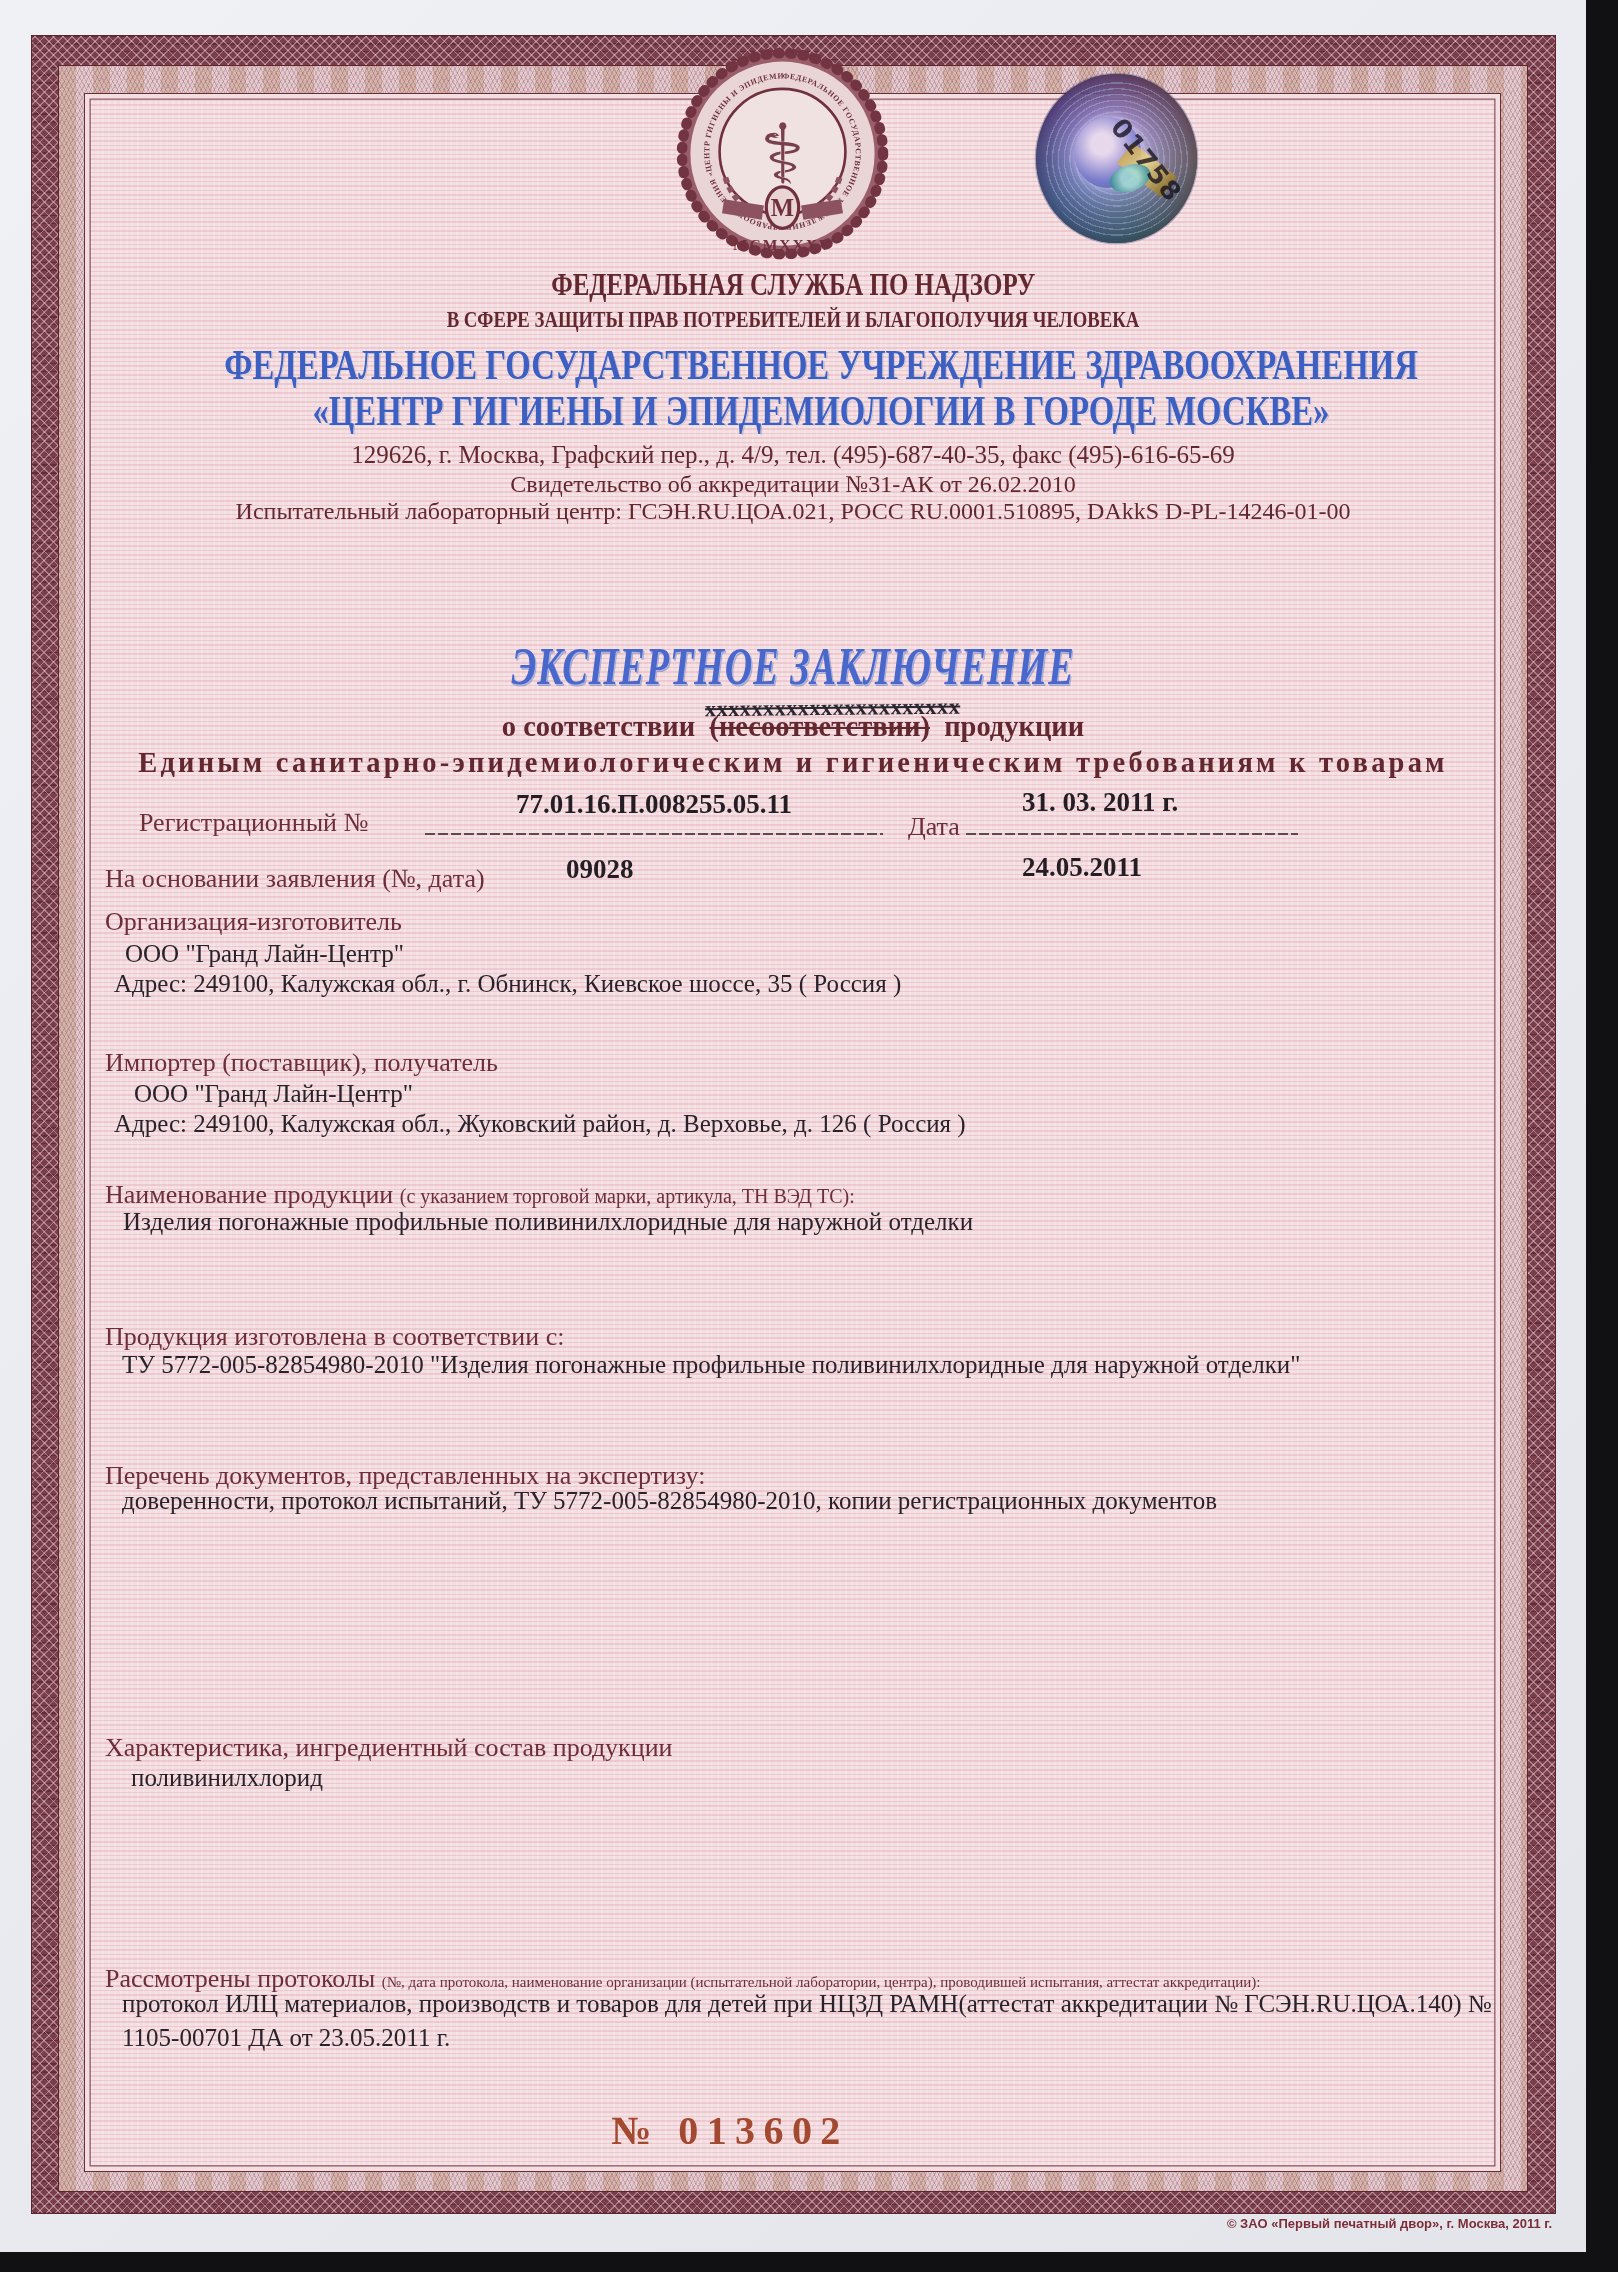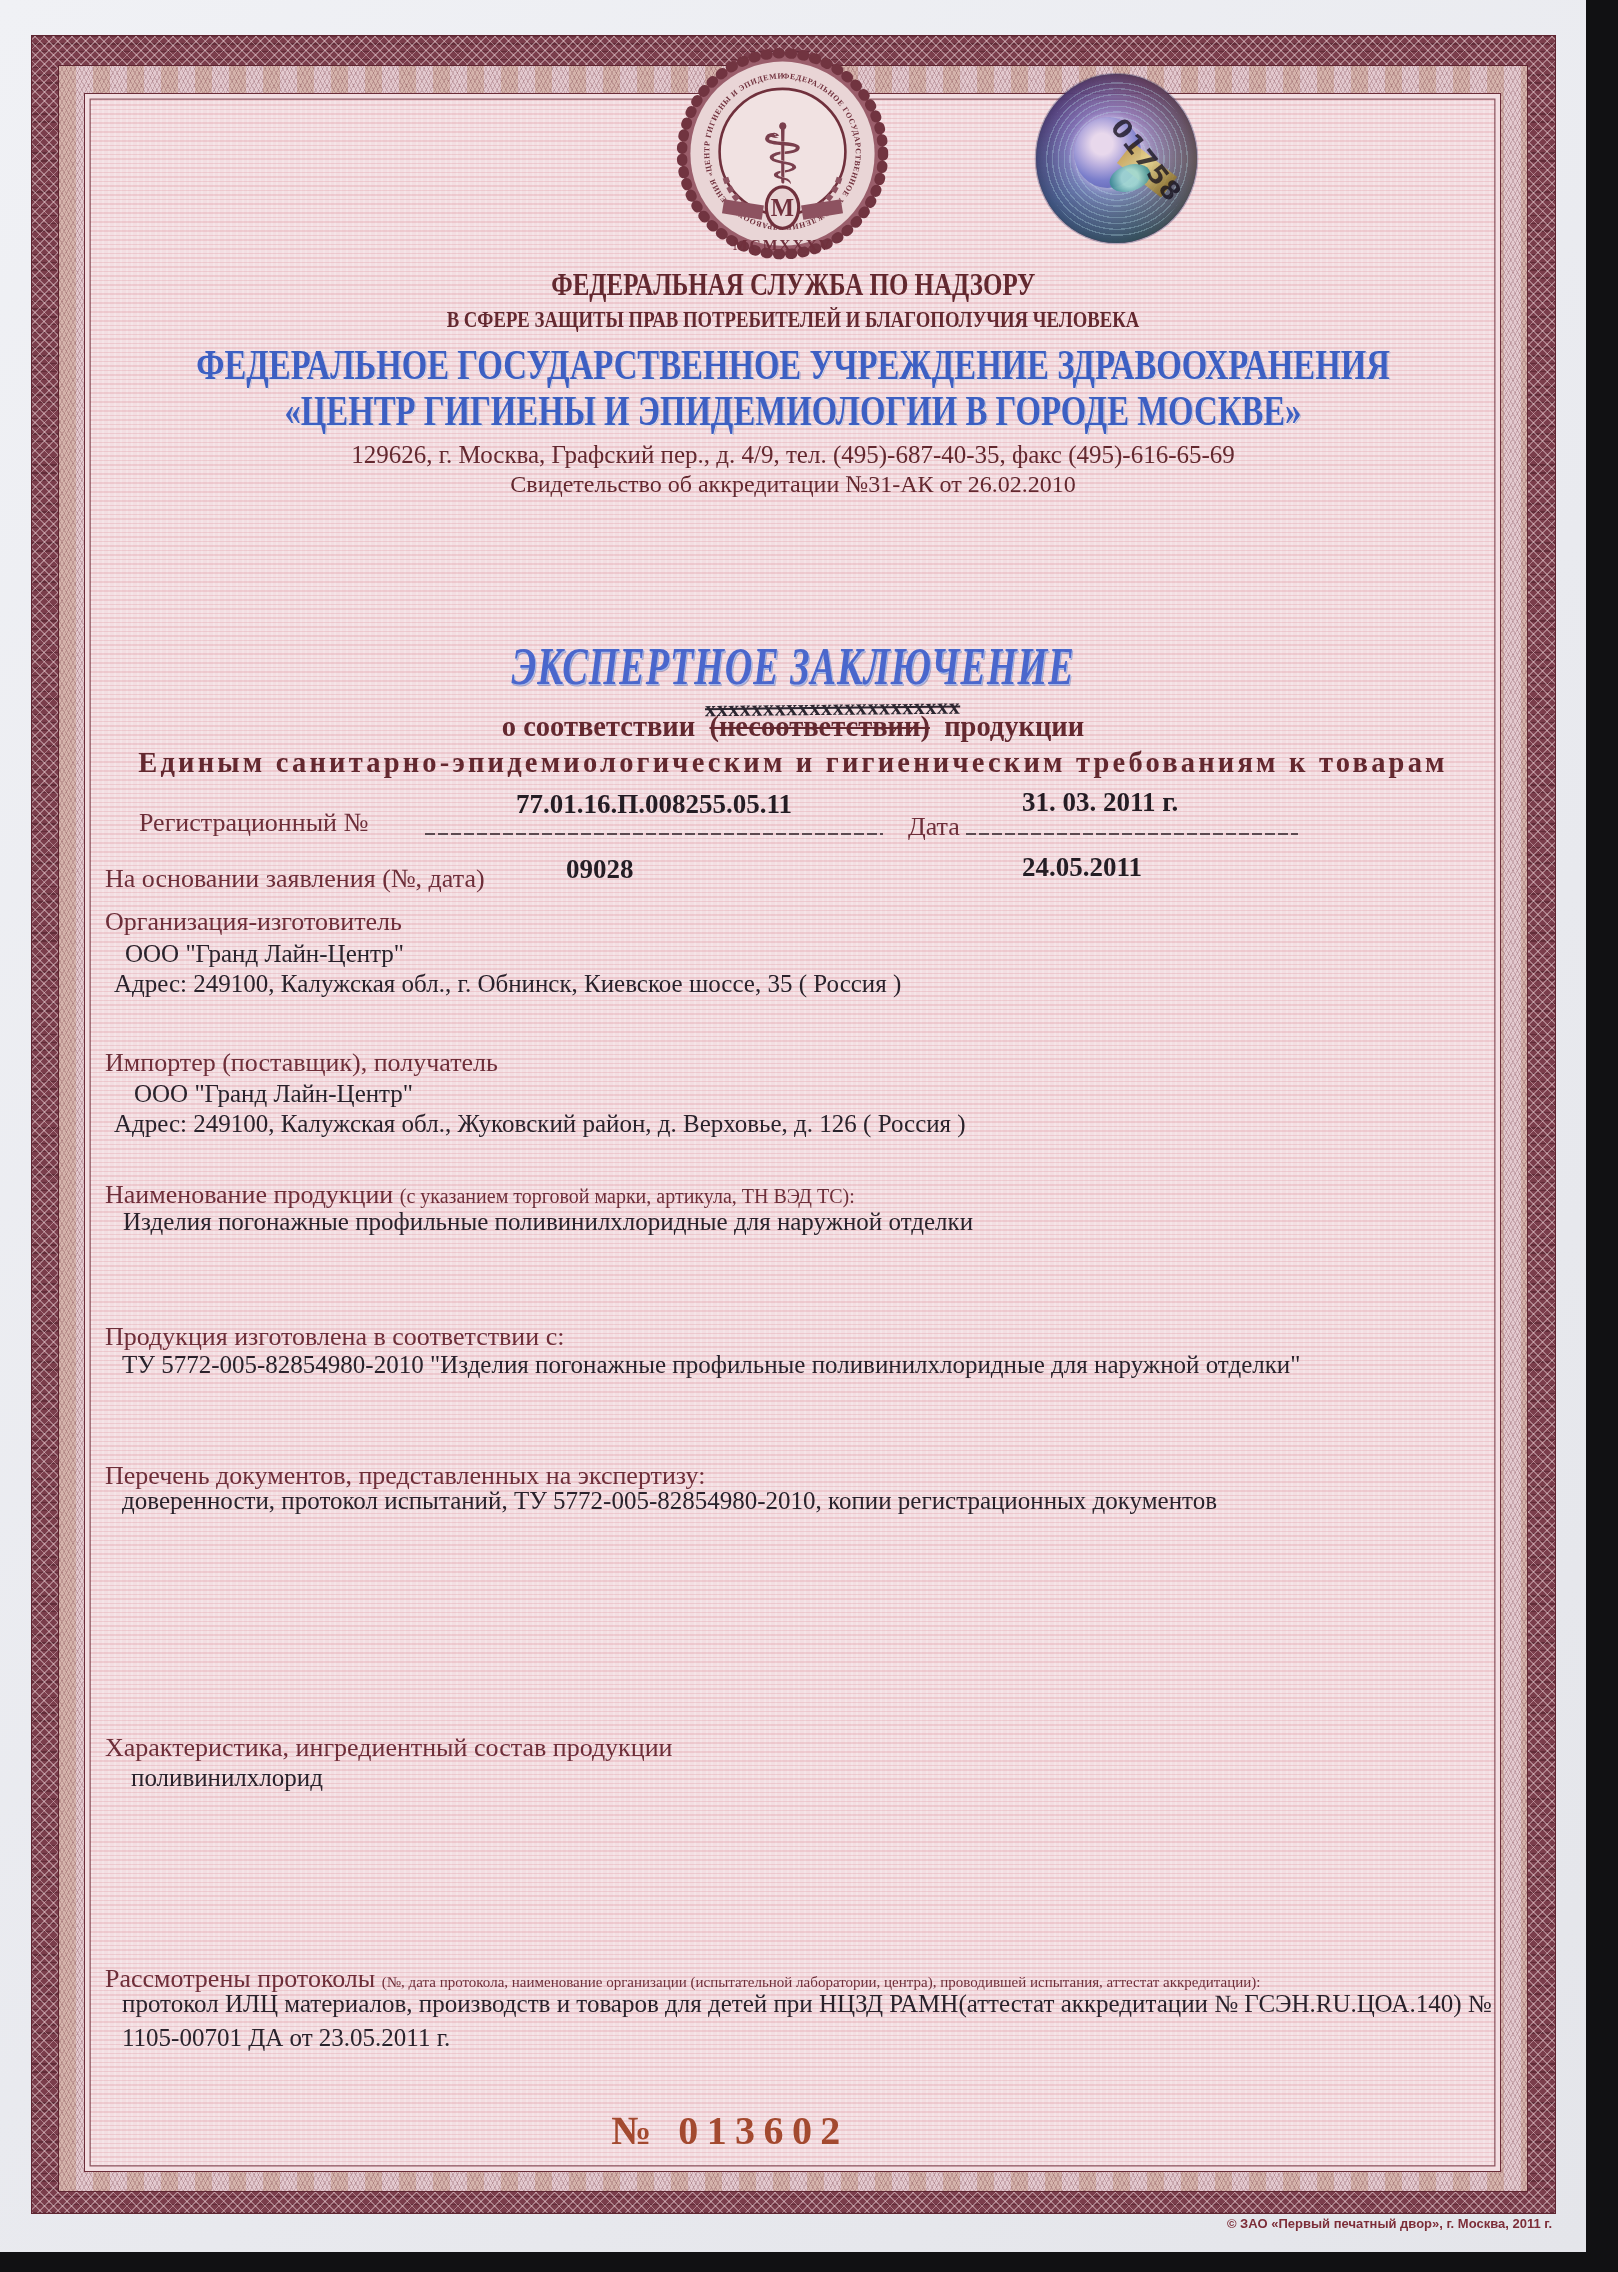--- a/index.html
+++ b/index.html
@@ -51,21 +51,21 @@
   }
 
   
   .content{position:absolute;left:0;top:0;width:1586px;height:2252px;}
   .row{position:absolute;left:0;width:1586px;text-align:center;line-height:1.12;white-space:nowrap;}
   .sq{display:inline-block;transform-origin:50% 50%;white-space:nowrap;}
   .sq72{transform:scaleX(.72);}
   .sq78{transform:scaleX(.78);}
   .maroon{color:#63282f;}
   .b{font-weight:bold;}
-  .blue{color:#3d5fc2;text-shadow:0.6px 0.6px 0 rgba(255,255,255,.55), 1.3px 1.3px 0 rgba(44,71,143,.30);}
+  .blue{color:#3d5fc2;text-shadow:0.6px 0.6px 0 rgba(255,255,255,.55), 1.3px 1.3px 0 rgba(44,71,143,.30);padding-left:28px;}
   .titleblue{color:#4a67cc;text-shadow:1px 1px 0 #aab9ea, 1.9px 1.9px 0 rgba(44,71,143,.35);}
 
   .lbl{position:absolute;font-size:26px;color:#6d2e39;line-height:1.15;white-space:nowrap;}
   .lblnote{font-size:20px;color:#6d2e39;}
   .val{position:absolute;font-size:25px;color:#29222b;line-height:1.3;white-space:nowrap;}
   .valb{position:absolute;font-size:27px;font-weight:bold;color:#241d24;line-height:1.15;white-space:nowrap;text-align:right;}
   .wrap{white-space:normal;}
   .uline{position:absolute;height:1.9px;background:repeating-linear-gradient(90deg,#5c4a50 0 10.4px, rgba(92,74,80,0) 10.4px 13px);}
 
   .struck{position:relative;display:inline-block;text-decoration:line-through;text-decoration-thickness:1.9px;}
@@ -179,20 +179,21 @@
         <span class="sq sq78">В СФЕРЕ ЗАЩИТЫ ПРАВ ПОТРЕБИТЕЛЕЙ И БЛАГОПОЛУЧИЯ  ЧЕЛОВЕКА</span>
       </div>
       <div class="row blue b" style="top:342px;font-size:42px;">
         <span class="sq sq78">ФЕДЕРАЛЬНОЕ ГОСУДАРСТВЕННОЕ УЧРЕЖДЕНИЕ ЗДРАВООХРАНЕНИЯ</span>
       </div>
       <div class="row blue b" style="top:388px;font-size:42px;">
         <span class="sq sq78">«ЦЕНТР ГИГИЕНЫ И ЭПИДЕМИОЛОГИИ В ГОРОДЕ МОСКВЕ»</span>
       </div>
       <div class="row maroon" style="top:441px;font-size:25px;">129626, г. Москва, Графский пер., д. 4/9,  тел. (495)-687-40-35, факс (495)-616-65-69</div>
       <div class="row maroon" style="top:471px;font-size:24px;">Свидетельство об аккредитации №31-АК от 26.02.2010</div>
+      <div class="row maroon" style="top:498px;font-size:24px;">Испытательный лабораторный центр:  ГСЭН.RU.ЦОА.021,  РОСС RU.0001.510895,  DAkkS  D-PL-14246-01-00</div>
 
       <div class="row titleblue b" style="top:637px;font-size:53px;letter-spacing:1.3px;font-style:italic;">
         <span class="sq sq72">ЭКСПЕРТНОЕ ЗАКЛЮЧЕНИЕ</span>
       </div>
       <div class="row maroon b" style="top:711px;font-size:28.5px;">
         <span>о соответствии</span>&nbsp;
         <span class="struck"><span>(несоответствии)</span><span class="xover">xxxxxxxxxxxxxxxxxxxxxx</span></span>&nbsp;
         <span>продукции</span>
       </div>
       <div class="row maroon b" style="top:747px;font-size:28.5px;letter-spacing:3.2px;">Единым санитарно-эпидемиологическим и гигиеническим требованиям к товарам</div>

